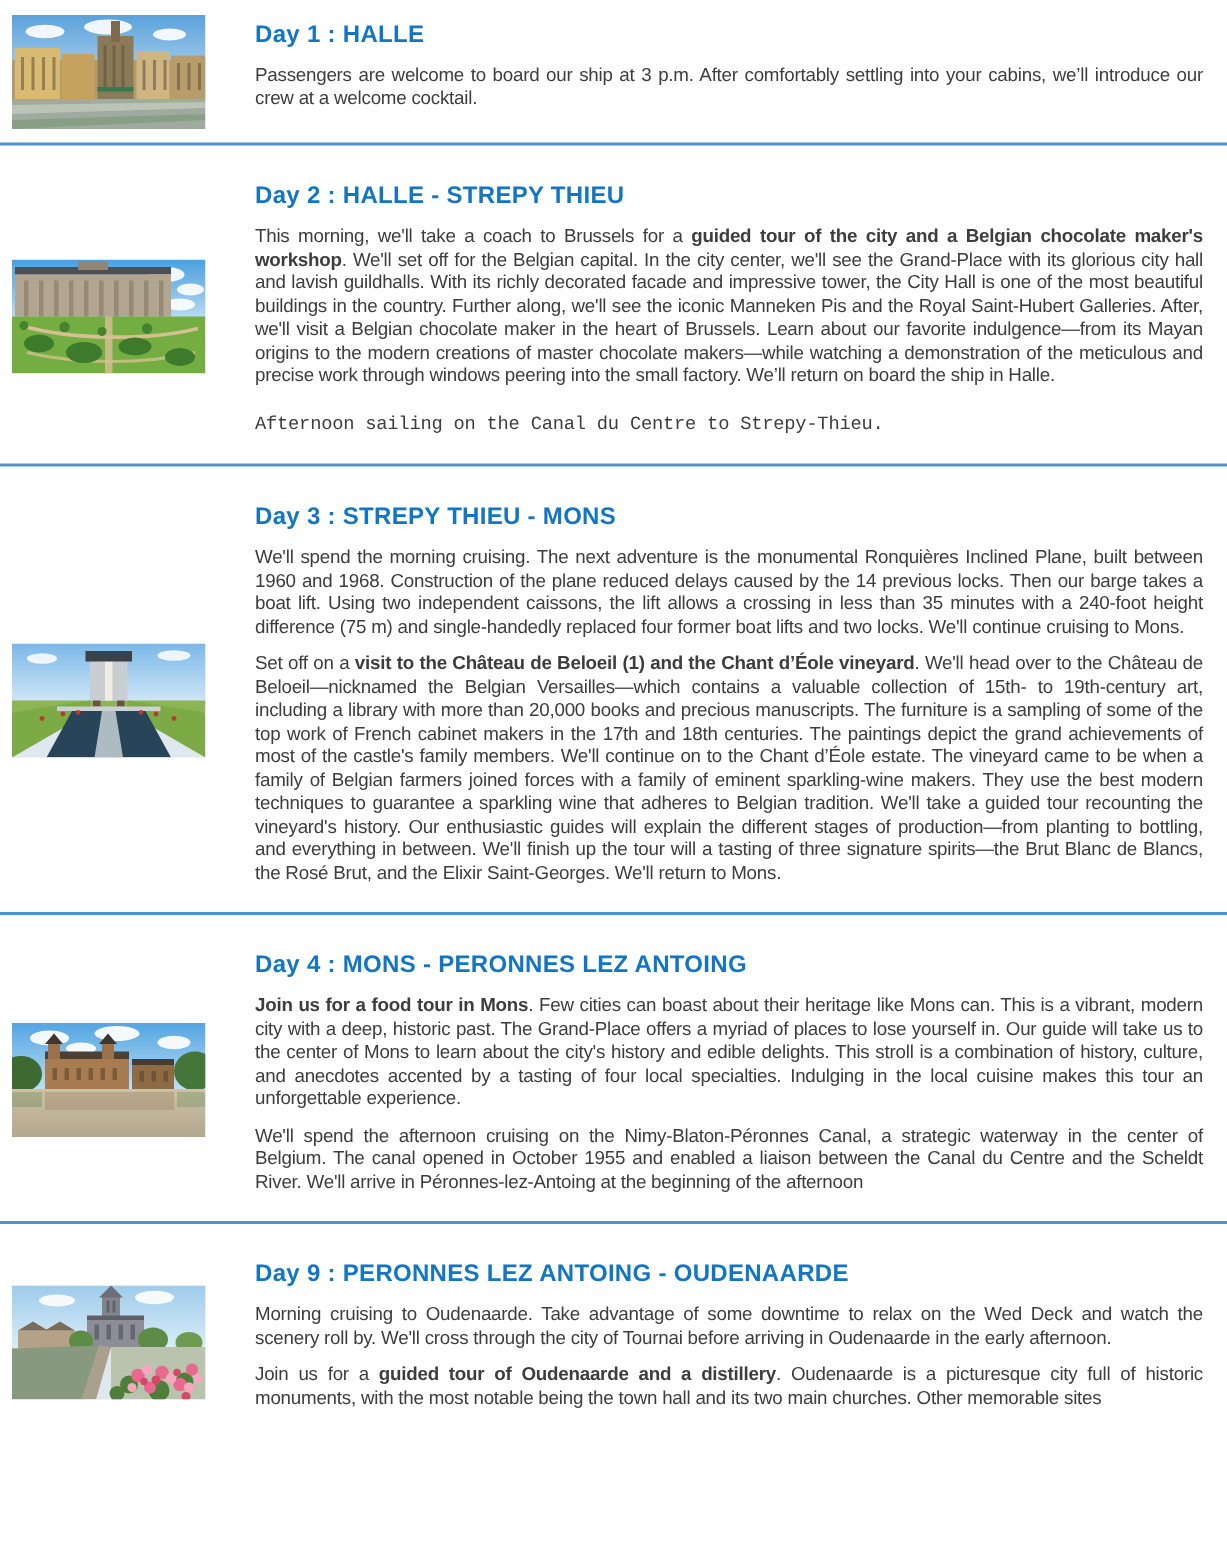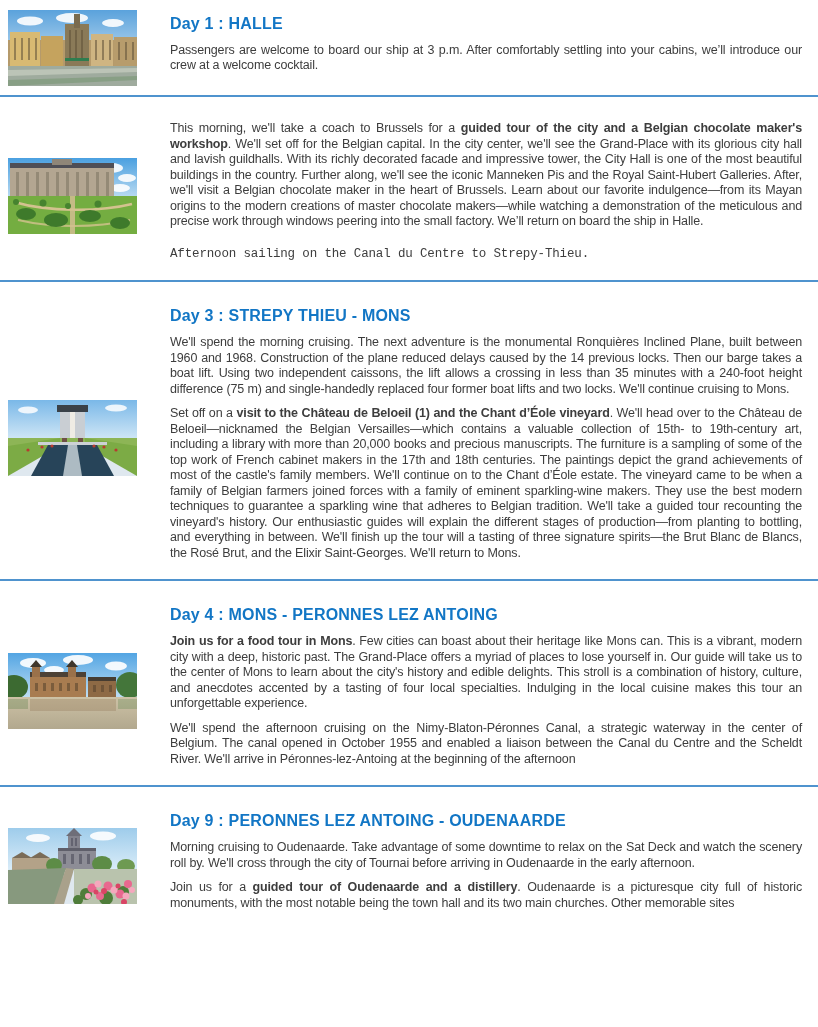--- a/index.html
+++ b/index.html
@@ -128,20 +128,21 @@
         </g>
         <g fill="#46832f">
           <circle cx="35" cy="45" r="3.5"></circle>
             <circle cx="60" cy="48" r="3"></circle>
             <circle cx="90" cy="46" r="3.5"></circle>
             <circle cx="8" cy="44" r="3"></circle>
         </g>
       </svg>
     </div>
     <div class="content">
+      <h2 class="day-title">Day 2 : HALLE - STREPY THIEU</h2>
       <p class="para">
         <span>This morning, we'll take a coach to Brussels for a </span><span class="b">guided tour of the city and a Belgian chocolate maker's workshop</span><span>. We'll set off for the Belgian capital. In the city center, we'll see the Grand-Place with its glorious city hall and lavish guildhalls. With its richly decorated facade and impressive tower, the City Hall is one of the most beautiful buildings in the country. Further along, we'll see the iconic Manneken Pis and the Royal Saint-Hubert Galleries. After, we'll visit a Belgian chocolate maker in the heart of Brussels. Learn about our favorite indulgence—from its Mayan origins to the modern creations of master chocolate makers—while watching a demonstration of the meticulous and precise work through windows peering into the small factory. We’ll return on board the ship in Halle.</span>
       </p>
       <p class="para gap">
         <span>Afternoon sailing on the Canal du Centre to Strepy-Thieu.</span>
       </p>
     </div>
   </section>
   <hr class="divider">
 
@@ -310,21 +311,21 @@
           <circle cx="96" cy="63" r="3"></circle>
             <circle cx="88" cy="64" r="2.5"></circle>
             <circle cx="110" cy="58" r="2.5"></circle>
             <circle cx="116" cy="74" r="3"></circle>
         </g>
       </svg>
     </div>
     <div class="content">
       <h2 class="day-title">Day 9 : PERONNES LEZ ANTOING - OUDENAARDE</h2>
       <p class="para">
-        <span>Morning cruising to Oudenaarde. Take advantage of some downtime to relax on the Sat Deck and watch the scenery roll by. We'll cross through the city of Tournai before arriving in Oudenaarde in the early afternoon.</span>
+        <span>Morning cruising to Oudenaarde. Take advantage of some downtime to relax on the Wed Deck and watch the scenery roll by. We'll cross through the city of Tournai before arriving in Oudenaarde in the early afternoon.</span>
       </p>
       <p class="para">
         <span>Join us for a </span><span class="b">guided tour of Oudenaarde and a distillery</span><span>. Oudenaarde is a picturesque city full of historic monuments, with the most notable being the town hall and its two main churches. Other memorable sites</span>
       </p>
     </div>
   </section>
 
 </div>
 
 </body></html>

